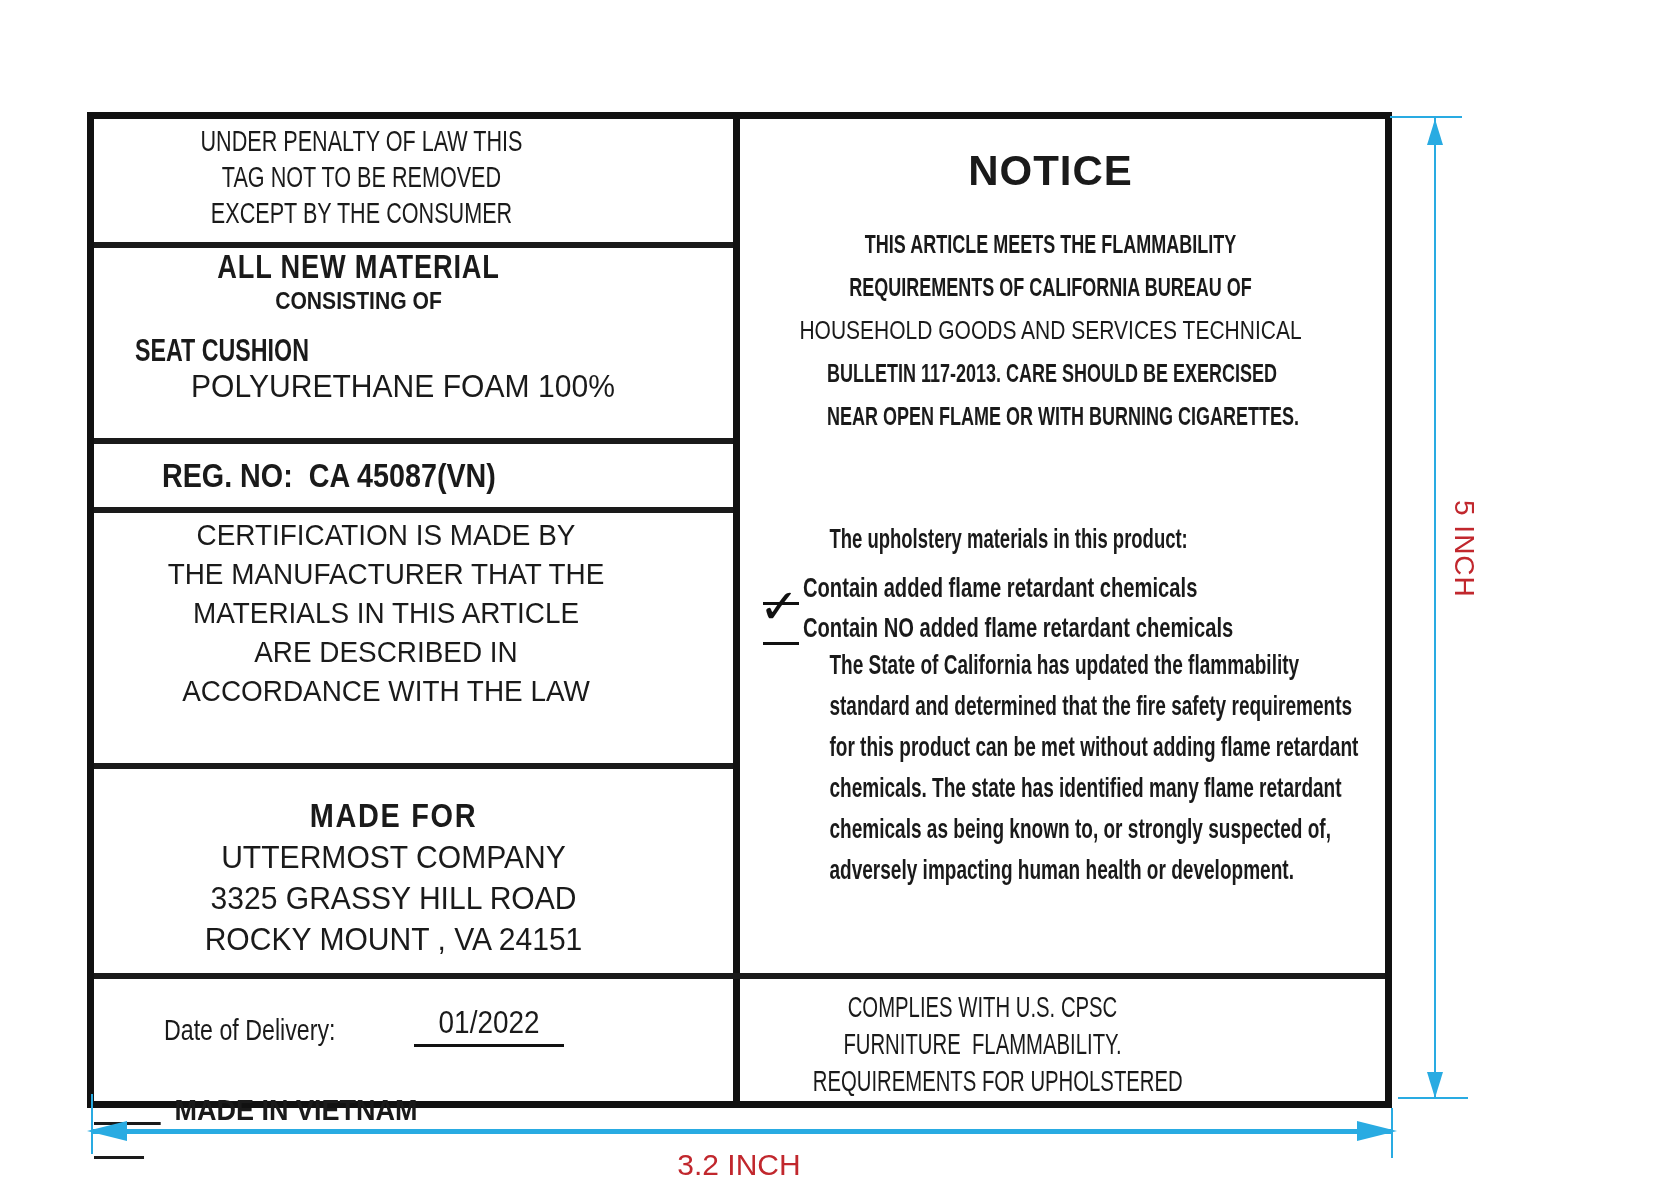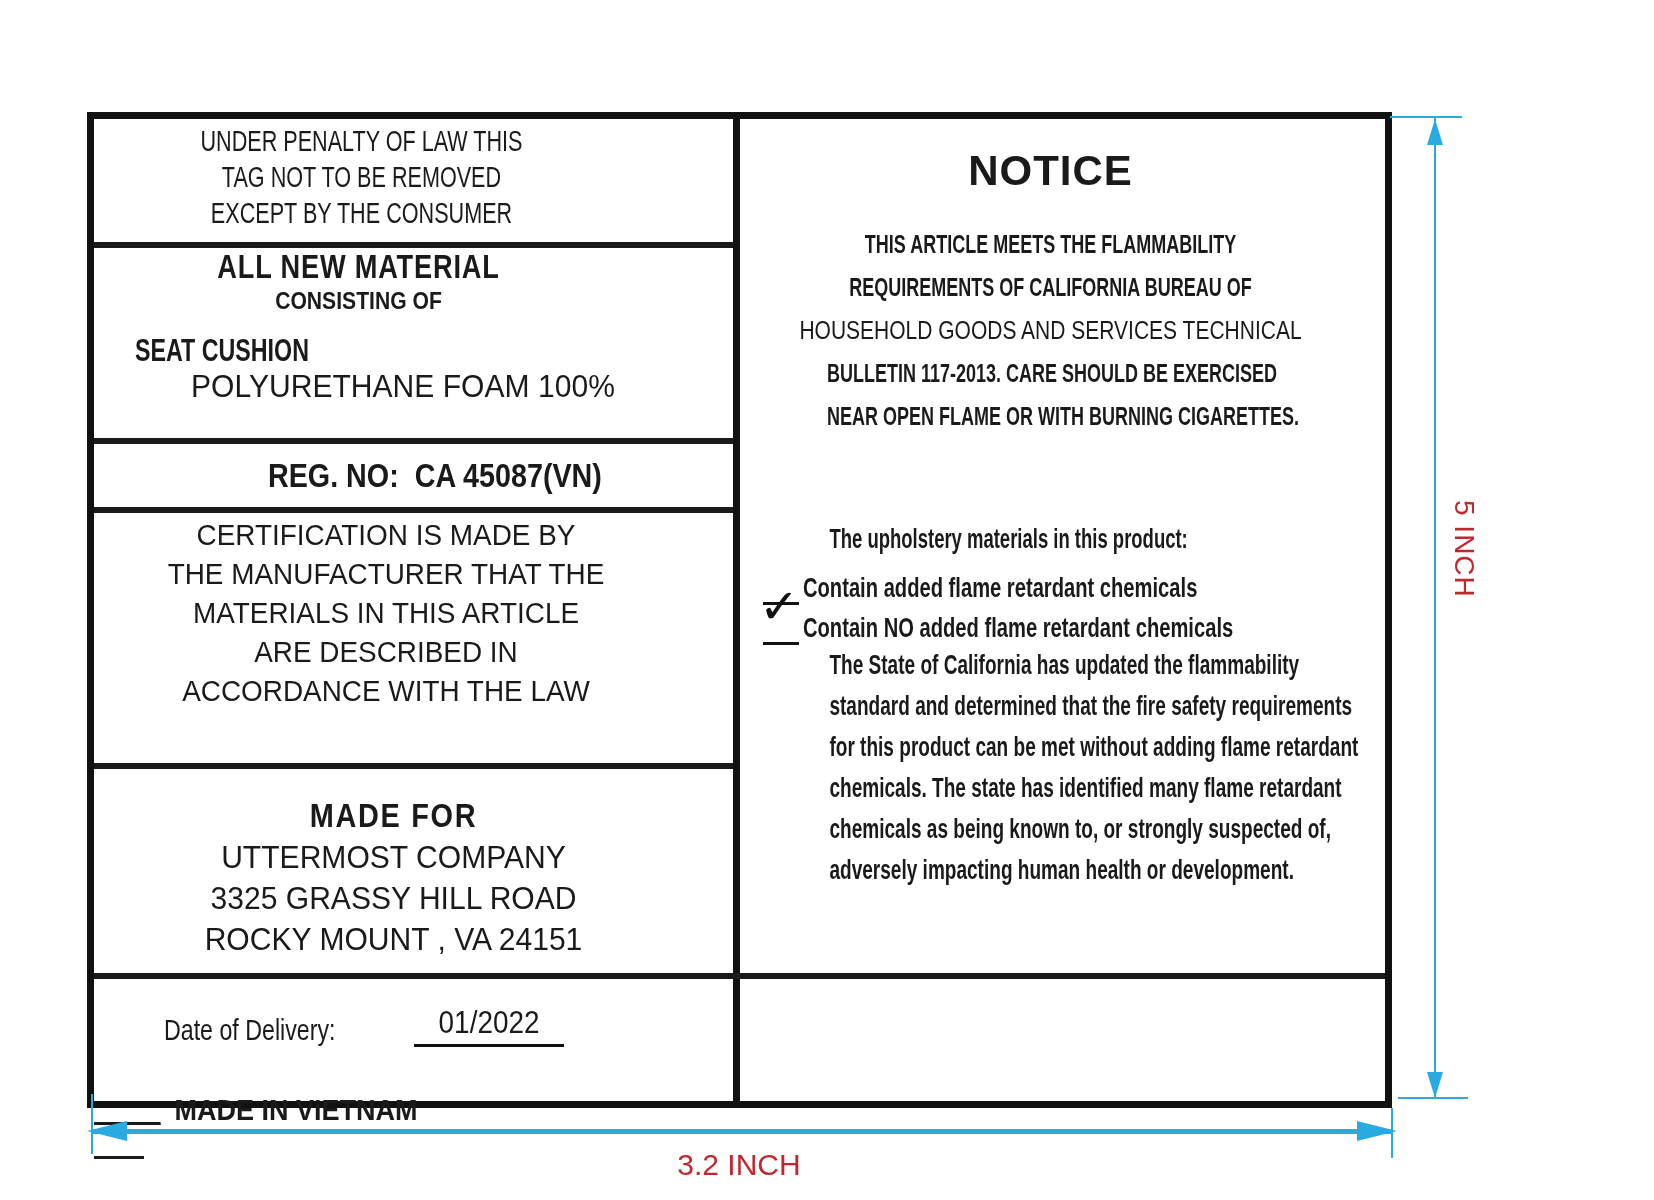--- a/index.html
+++ b/index.html
@@ -29,21 +29,21 @@
   .cx93{transform:scaleX(.93);transform-origin:center;}
   .cx97{transform:scaleX(.97);transform-origin:center;}
   
   .sec{position:absolute;left:0;width:639px;box-sizing:border-box;text-align:center;}
   #sec-penalty{top:4px;padding-right:104px;font-size:30px;line-height:36px;}
   #sec-material{top:128px;height:191px;}
   #mat-title{position:absolute;left:0;right:110px;top:0;font-size:34px;font-weight:bold;letter-spacing:1px;}
   #mat-sub{position:absolute;left:0;right:110px;top:40px;font-size:24px;font-weight:bold;}
   #mat-item{position:absolute;left:41px;top:86px;font-size:31px;font-weight:bold;}
   #mat-comp{position:absolute;left:97px;top:122px;font-size:31px;}
-  #sec-regno{top:325px;height:63px;display:flex;align-items:center;justify-content:center;
+  #sec-regno{top:325px;height:63px;display:flex;align-items:center;
              font-size:33px;font-weight:bold;padding-left:43px;}
   #sec-cert{top:394px;padding:2px 55px 0 0;font-size:30px;line-height:39px;}
   #sec-madefor{top:649px;padding-right:40px;}
   #mf-title{margin-top:28px;font-size:34px;font-weight:bold;letter-spacing:2px;height:41px;}
   .mf-line{font-size:31px;line-height:41px;}
   #sec-delivery{top:860px;}
   #date-row{margin:26px 0 0 70px;text-align:left;display:flex;align-items:flex-end;}
   #date-label{font-size:29px;}
   #date-value{margin-left:36px;width:150px;text-align:center;font-size:31px;
               border-bottom:3px solid #111;padding-bottom:3px;}
@@ -176,20 +176,25 @@
       <div id="state-block">
         <div class="ln cx68">The State of California has updated the flammability</div>
         <div class="ln cx68">standard and determined that the fire safety requirements</div>
         <div class="ln cx68">for this product can be met without adding flame retardant</div>
         <div class="ln cx68">chemicals. The state has identified many flame retardant</div>
         <div class="ln cx68">chemicals as being known to, or strongly suspected of,</div>
         <div class="ln cx68">adversely impacting human health or development.</div>
       </div>
     </div>
 
+    <div id="compliance-block">
+      <div class="ln cx70">COMPLIES WITH U.S. CPSC</div>
+      <div class="ln cx70">FURNITURE  FLAMMABILITY.</div>
+      <div class="ln cx70">REQUIREMENTS FOR UPHOLSTERED</div>
+    </div>
 
   </div>
 
   <div class="dim" id="v-ext-top"></div>
   <div class="dim" id="v-line"></div>
   <div class="dim" id="v-ext-bottom"></div>
   <div class="tri" id="v-arrow-top"></div>
   <div class="tri" id="v-arrow-bottom"></div>
   <div id="height-dim-label">5 INCH</div>
 

